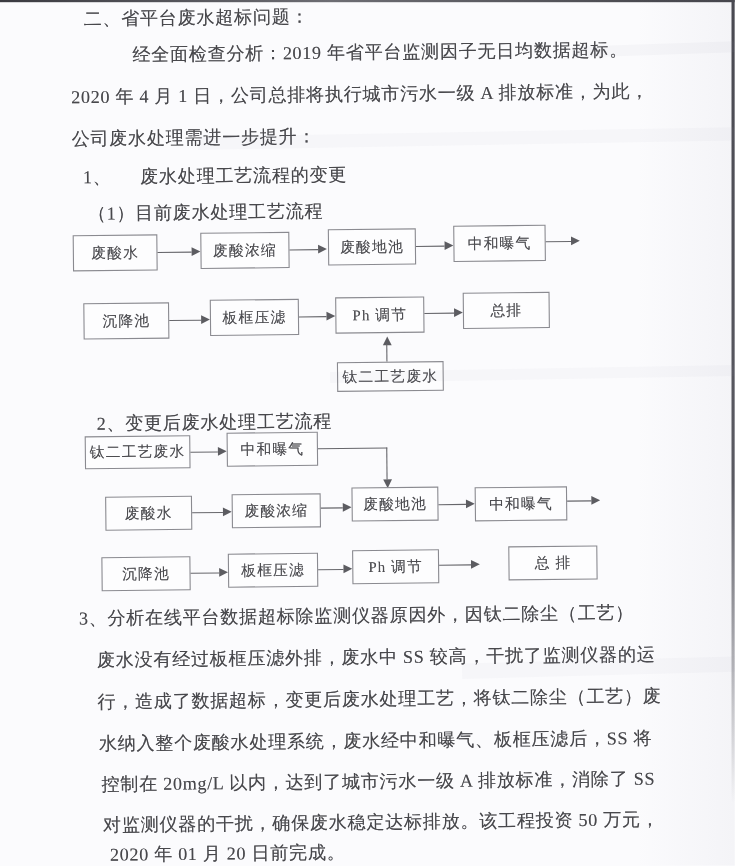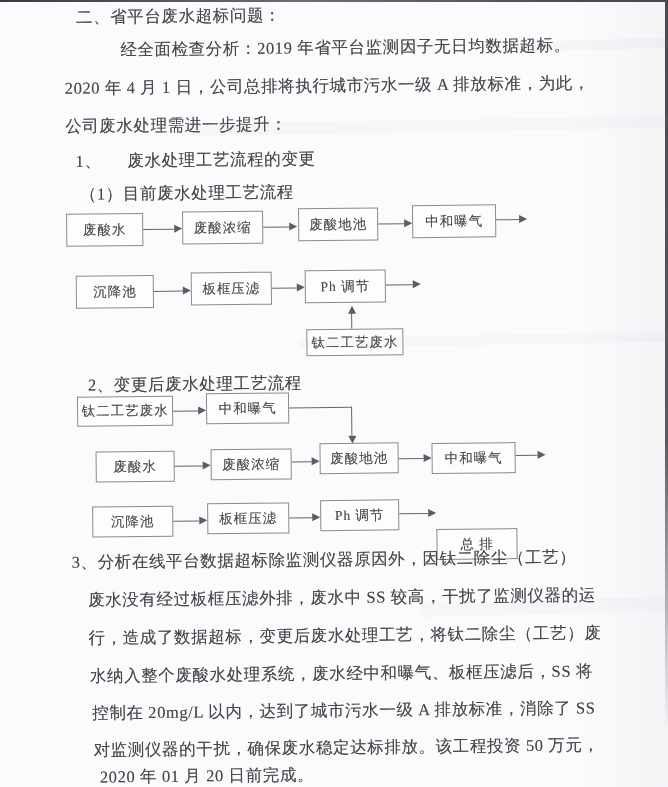--- a/index.html
+++ b/index.html
@@ -85,20 +85,23 @@
     <div class="fbox" style="left:192px;top:271px;width:81px;height:33px;">
         <span>板框压滤</span>
       </div>
     <div class="hline" style="left:273px;top:287px;width:25px;"></div>
     <div class="ah-right" style="left:298px;top:283px;"></div>
     <div class="fbox" style="left:306px;top:270px;width:81px;height:33px;">
         <span>Ph 调节</span>
       </div>
     <div class="hline" style="left:387px;top:285px;width:27px;"></div>
     <div class="ah-right" style="left:414px;top:281px;"></div>
+    <div class="fbox" style="left:422px;top:267px;width:79px;height:33px;">
+        <span>总排</span>
+      </div>
 
     <div class="ah-up" style="left:349px;top:306px;"></div>
     <div class="vline" style="left:352px;top:313px;height:16px;"></div>
     <div class="fbox" style="left:307px;top:329px;width:97px;height:27px;">
         <span>钛二工艺废水</span>
       </div>
   </div>
 
   <div class="tline" style="left:88px;top:372px;">2、变更后废水处理工艺流程</div>
 
@@ -146,21 +149,21 @@
     <div class="fbox" style="left:206px;top:502px;width:82px;height:31px;">
         <span>板框压滤</span>
       </div>
     <div class="hline" style="left:288px;top:517px;width:23px;"></div>
     <div class="ah-right" style="left:311px;top:513px;"></div>
     <div class="fbox" style="left:319px;top:500px;width:79px;height:31px;">
         <span>Ph 调节</span>
       </div>
     <div class="hline" style="left:398px;top:514px;width:29px;"></div>
     <div class="ah-right" style="left:427px;top:510px;"></div>
-    <div class="fbox" style="left:435px;top:498px;width:81px;height:31px;margin-top:32px;">
+    <div class="fbox" style="left:461px;top:498px;width:81px;height:31px;">
         <span>总 排</span>
       </div>
   </div>
 
   <div class="tline" style="left:70px;top:549px;">3、分析在线平台数据超标除监测仪器原因外，因钛二除尘（工艺）</div>
   <div class="tline" style="left:86px;top:587px;">废水没有经过板框压滤外排，废水中 SS 较高，干扰了监测仪器的运</div>
   <div class="tline" style="left:86px;top:625px;">行，造成了数据超标，变更后废水处理工艺，将钛二除尘（工艺）废</div>
   <div class="tline" style="left:87px;top:663px;">水纳入整个废酸水处理系统，废水经中和曝气、板框压滤后，SS 将</div>
   <div class="tline" style="left:89px;top:700px;">控制在 20mg/L 以内，达到了城市污水一级 A 排放标准，消除了 SS</div>
   <div class="tline" style="left:90px;top:737px;">对监测仪器的干扰，确保废水稳定达标排放。该工程投资 50 万元，</div>

